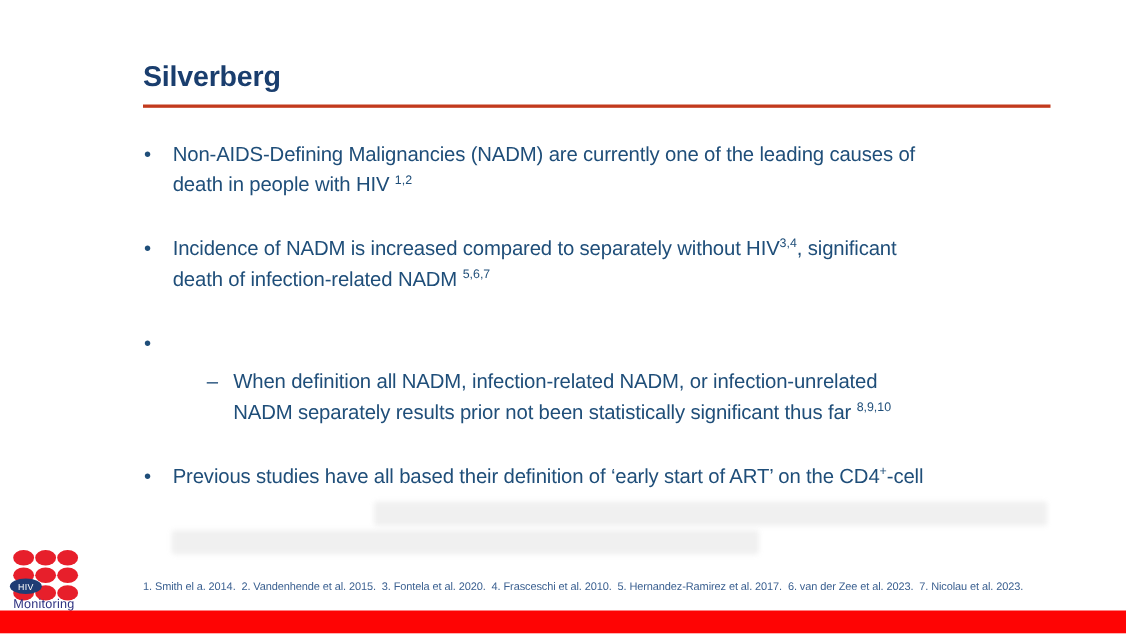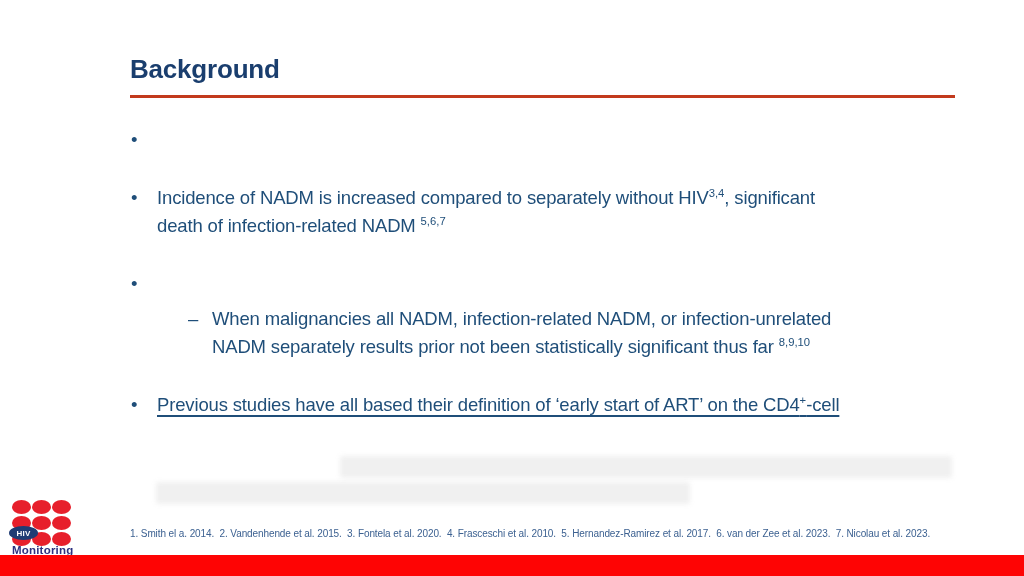--- a/index.html
+++ b/index.html
@@ -28,73 +28,74 @@
     position:absolute;left:131px;top:126px;width:830px;
     color:var(--body-color,#1f4e79);
     font-size:18.5px;line-height:28px;letter-spacing:-0.15px;
   }
   .item{display:flex;align-items:flex-start;margin-bottom:30px;}
   .item.tight{margin-bottom:7px;}
   .item .marker{flex:none;width:26px;}
   .item.sub{padding-left:57px;}
   .item.sub .marker{width:24px;}
   .item .text{white-space:nowrap;}
-  .item .text.underline{text-decoration:underline;text-decoration-thickness:1.5px;text-underline-offset:4px;}
+  .item .text.underline{text-decoration-thickness:1.5px;text-underline-offset:4px;}
   .item sup{font-size:61%;line-height:0;vertical-align:super;letter-spacing:0;}
   .footnotes{
     position:absolute;left:130px;top:527px;
     color:#3c6191;font-size:10px;line-height:13px;letter-spacing:-0.1px;
   }
   .footnotes div{white-space:pre;}
   .logo{position:absolute;left:10px;top:497px;width:85px;height:62px;}
   .logo .dots{
     position:absolute;left:2px;top:3px;
     display:grid;grid-template-columns:repeat(3,19px);grid-auto-rows:14px;
     column-gap:1px;row-gap:2px;
   }
   .logo .dot{width:19px;height:14px;border-radius:50%;background:var(--logo-red,#e71f2b);}
   .logo .hiv-oval{
     position:absolute;left:-1px;top:29px;width:29px;height:14px;border-radius:50%;
-    background:#1f3c74;color:#ffffff;font-size:8px;font-weight:700;
+    background:#1f3c74;color:#ffffff;font-size:8px;font-weight:400;
     display:flex;align-items:center;justify-content:center;letter-spacing:0.3px;
   }
   .logo .monitoring{
     position:absolute;left:2px;top:47px;
-    color:#2d3180;font-size:11.5px;font-weight:700;letter-spacing:0.2px;white-space:nowrap;
+    color:#2d3180;font-size:11.5px;font-weight:400;letter-spacing:0.2px;white-space:nowrap;
   }
   .bottom-bar{
     position:absolute;left:0;top:555px;width:1024px;height:21px;
     background:var(--bar-color,#fe0404);
   }
 </style>
 </head>
 <body style="--title-color: #1a3e6e; --body-color: #1f4e79; --rule-color: #c23a1d; --bar-color: #fe0404; --logo-red: #e71f2b;">
 
 <div class="slide">
 
-  <div class="page-title">Background</div>
+  <div class="page-title">Silverberg</div>
   <div class="title-rule"></div>
 
   <div class="ghost ghost1"></div>
   <div class="ghost ghost2"></div>
 
   <div class="content" id="bullet-list">
       <div class="item">
         <span class="marker">•</span>
+        <span class="text"><span>Non-AIDS-Defining Malignancies (NADM) are currently one of the leading causes of</span><br><span>death in people with HIV </span><sup>1,2</sup></span>
       </div>
       <div class="item">
         <span class="marker">•</span>
         <span class="text"><span>Incidence of NADM is increased compared to separately without HIV</span><sup>3,4</sup><span>, significant</span><br><span>death of infection-related NADM </span><sup>5,6,7</sup></span>
       </div>
       <div class="item tight">
         <span class="marker">•</span>
       </div>
       <div class="item sub">
         <span class="marker">–</span>
-        <span class="text"><span>When malignancies all NADM, infection-related NADM, or infection-unrelated</span><br><span>NADM separately results prior not been statistically significant thus far </span><sup>8,9,10</sup></span>
+        <span class="text"><span>When definition all NADM, infection-related NADM, or infection-unrelated</span><br><span>NADM separately results prior not been statistically significant thus far </span><sup>8,9,10</sup></span>
       </div>
       <div class="item">
         <span class="marker">•</span>
         <span class="text underline"><span>Previous studies have all based their definition of ‘early start of ART’ on the CD4</span><sup>+</sup><span>-cell</span><br></span>
       </div>
     </div>
 
   <div class="footnotes">
     <div>1. Smith el a. 2014.  2. Vandenhende et al. 2015.  3. Fontela et al. 2020.  4. Frasceschi et al. 2010.  5. Hernandez-Ramirez et al. 2017.  6. van der Zee et al. 2023.  7. Nicolau et al. 2023.</div>
   </div>

